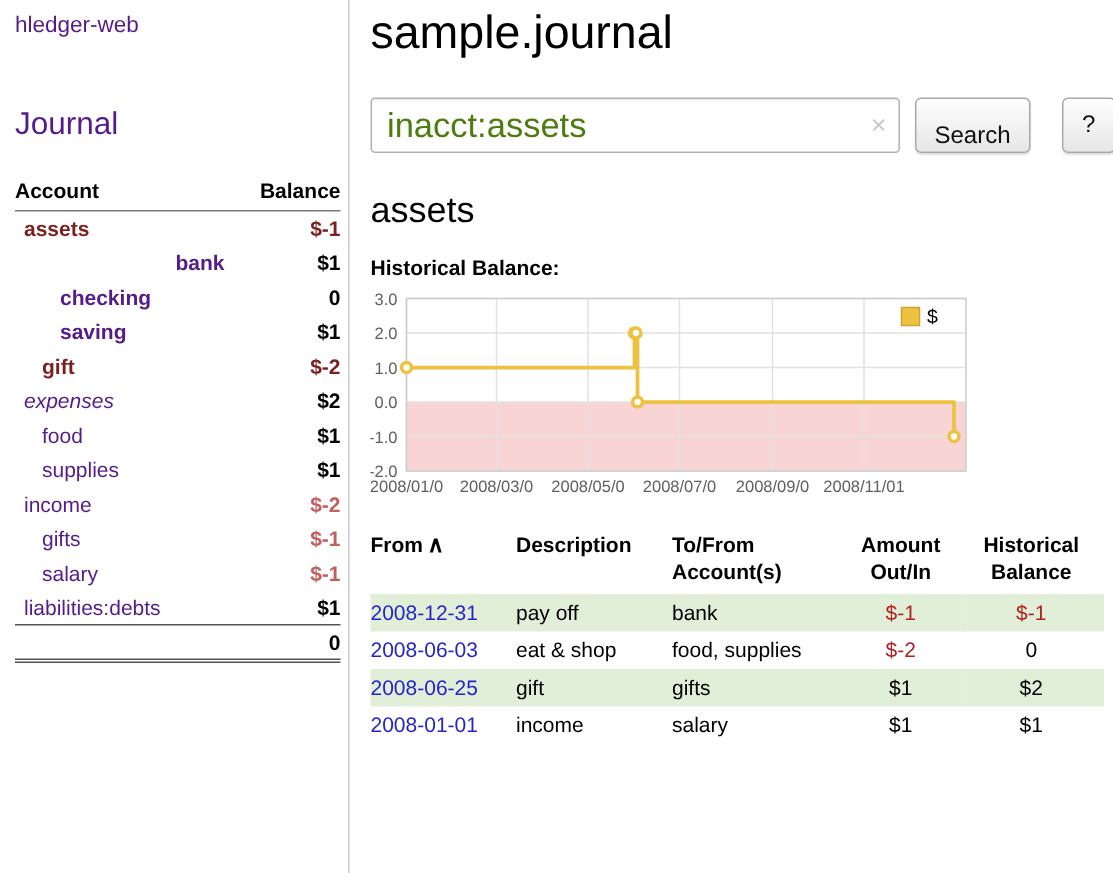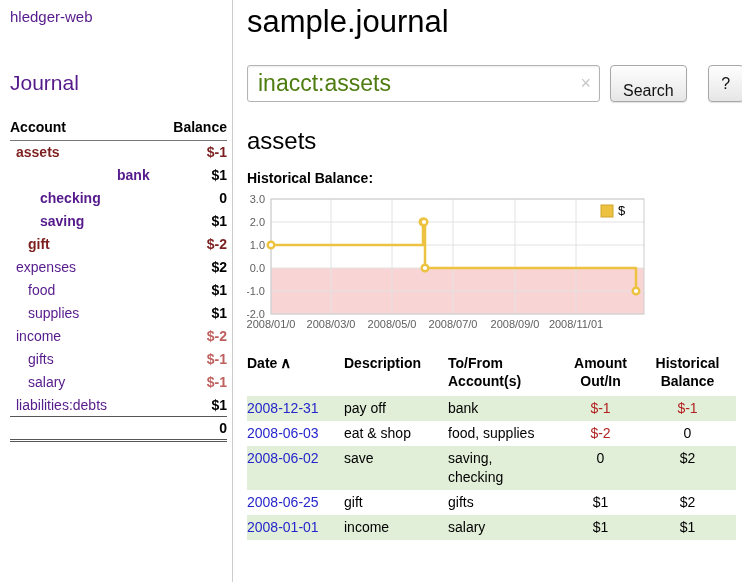--- a/index.html
+++ b/index.html
@@ -118,21 +118,21 @@
           </tr>
           <tr>
             <td style="padding-left: 30px;"><a class="acct-link emph">saving</a></td>
             <td class="bal">$1</td>
           </tr>
           <tr>
             <td style="padding-left: 18px;"><a class="acct-link emph neg-name">gift</a></td>
             <td class="bal neg-strong">$-2</td>
           </tr>
           <tr>
-            <td style="padding-left: 6px;"><a class="acct-link">expenses</a></td>
+            <td style="padding-left: 6px; font-style: italic;"><a class="acct-link">expenses</a></td>
             <td class="bal">$2</td>
           </tr>
           <tr>
             <td style="padding-left: 18px;"><a class="acct-link">food</a></td>
             <td class="bal">$1</td>
           </tr>
           <tr>
             <td style="padding-left: 18px;"><a class="acct-link">supplies</a></td>
             <td class="bal">$1</td>
           </tr>
@@ -222,21 +222,21 @@
       <colgroup>
         <col style="width:97px">
           <col style="width:104px">
           <col style="width:112px">
           <col style="width:81px">
           <col style="width:95px">
       </colgroup>
       <thead>
         <tr>
           <th>
-            <span>Date</span><span class="sort">∧</span>
+            <span>From</span><span class="sort">∧</span>
           </th>
           <th>
             <span>Description</span>
           </th>
           <th>
             <span>To/From</span><br>
             <span>Account(s)</span>
           </th>
           <th class="num">
             <span>Amount</span><br>
@@ -257,27 +257,20 @@
             <td class="num neg">$-1</td>
           </tr>
           <tr>
             <td class="date"><a>2008-06-03</a></td>
             <td>eat &amp; shop</td>
             <td>food, supplies</td>
             <td class="num neg">$-2</td>
             <td class="num">0</td>
           </tr>
           <tr>
-            <td class="date"><a>2008-06-02</a></td>
-            <td>save</td>
-            <td>saving, checking</td>
-            <td class="num">0</td>
-            <td class="num">$2</td>
-          </tr>
-          <tr>
             <td class="date"><a>2008-06-25</a></td>
             <td>gift</td>
             <td>gifts</td>
             <td class="num">$1</td>
             <td class="num">$2</td>
           </tr>
           <tr>
             <td class="date"><a>2008-01-01</a></td>
             <td>income</td>
             <td>salary</td>

